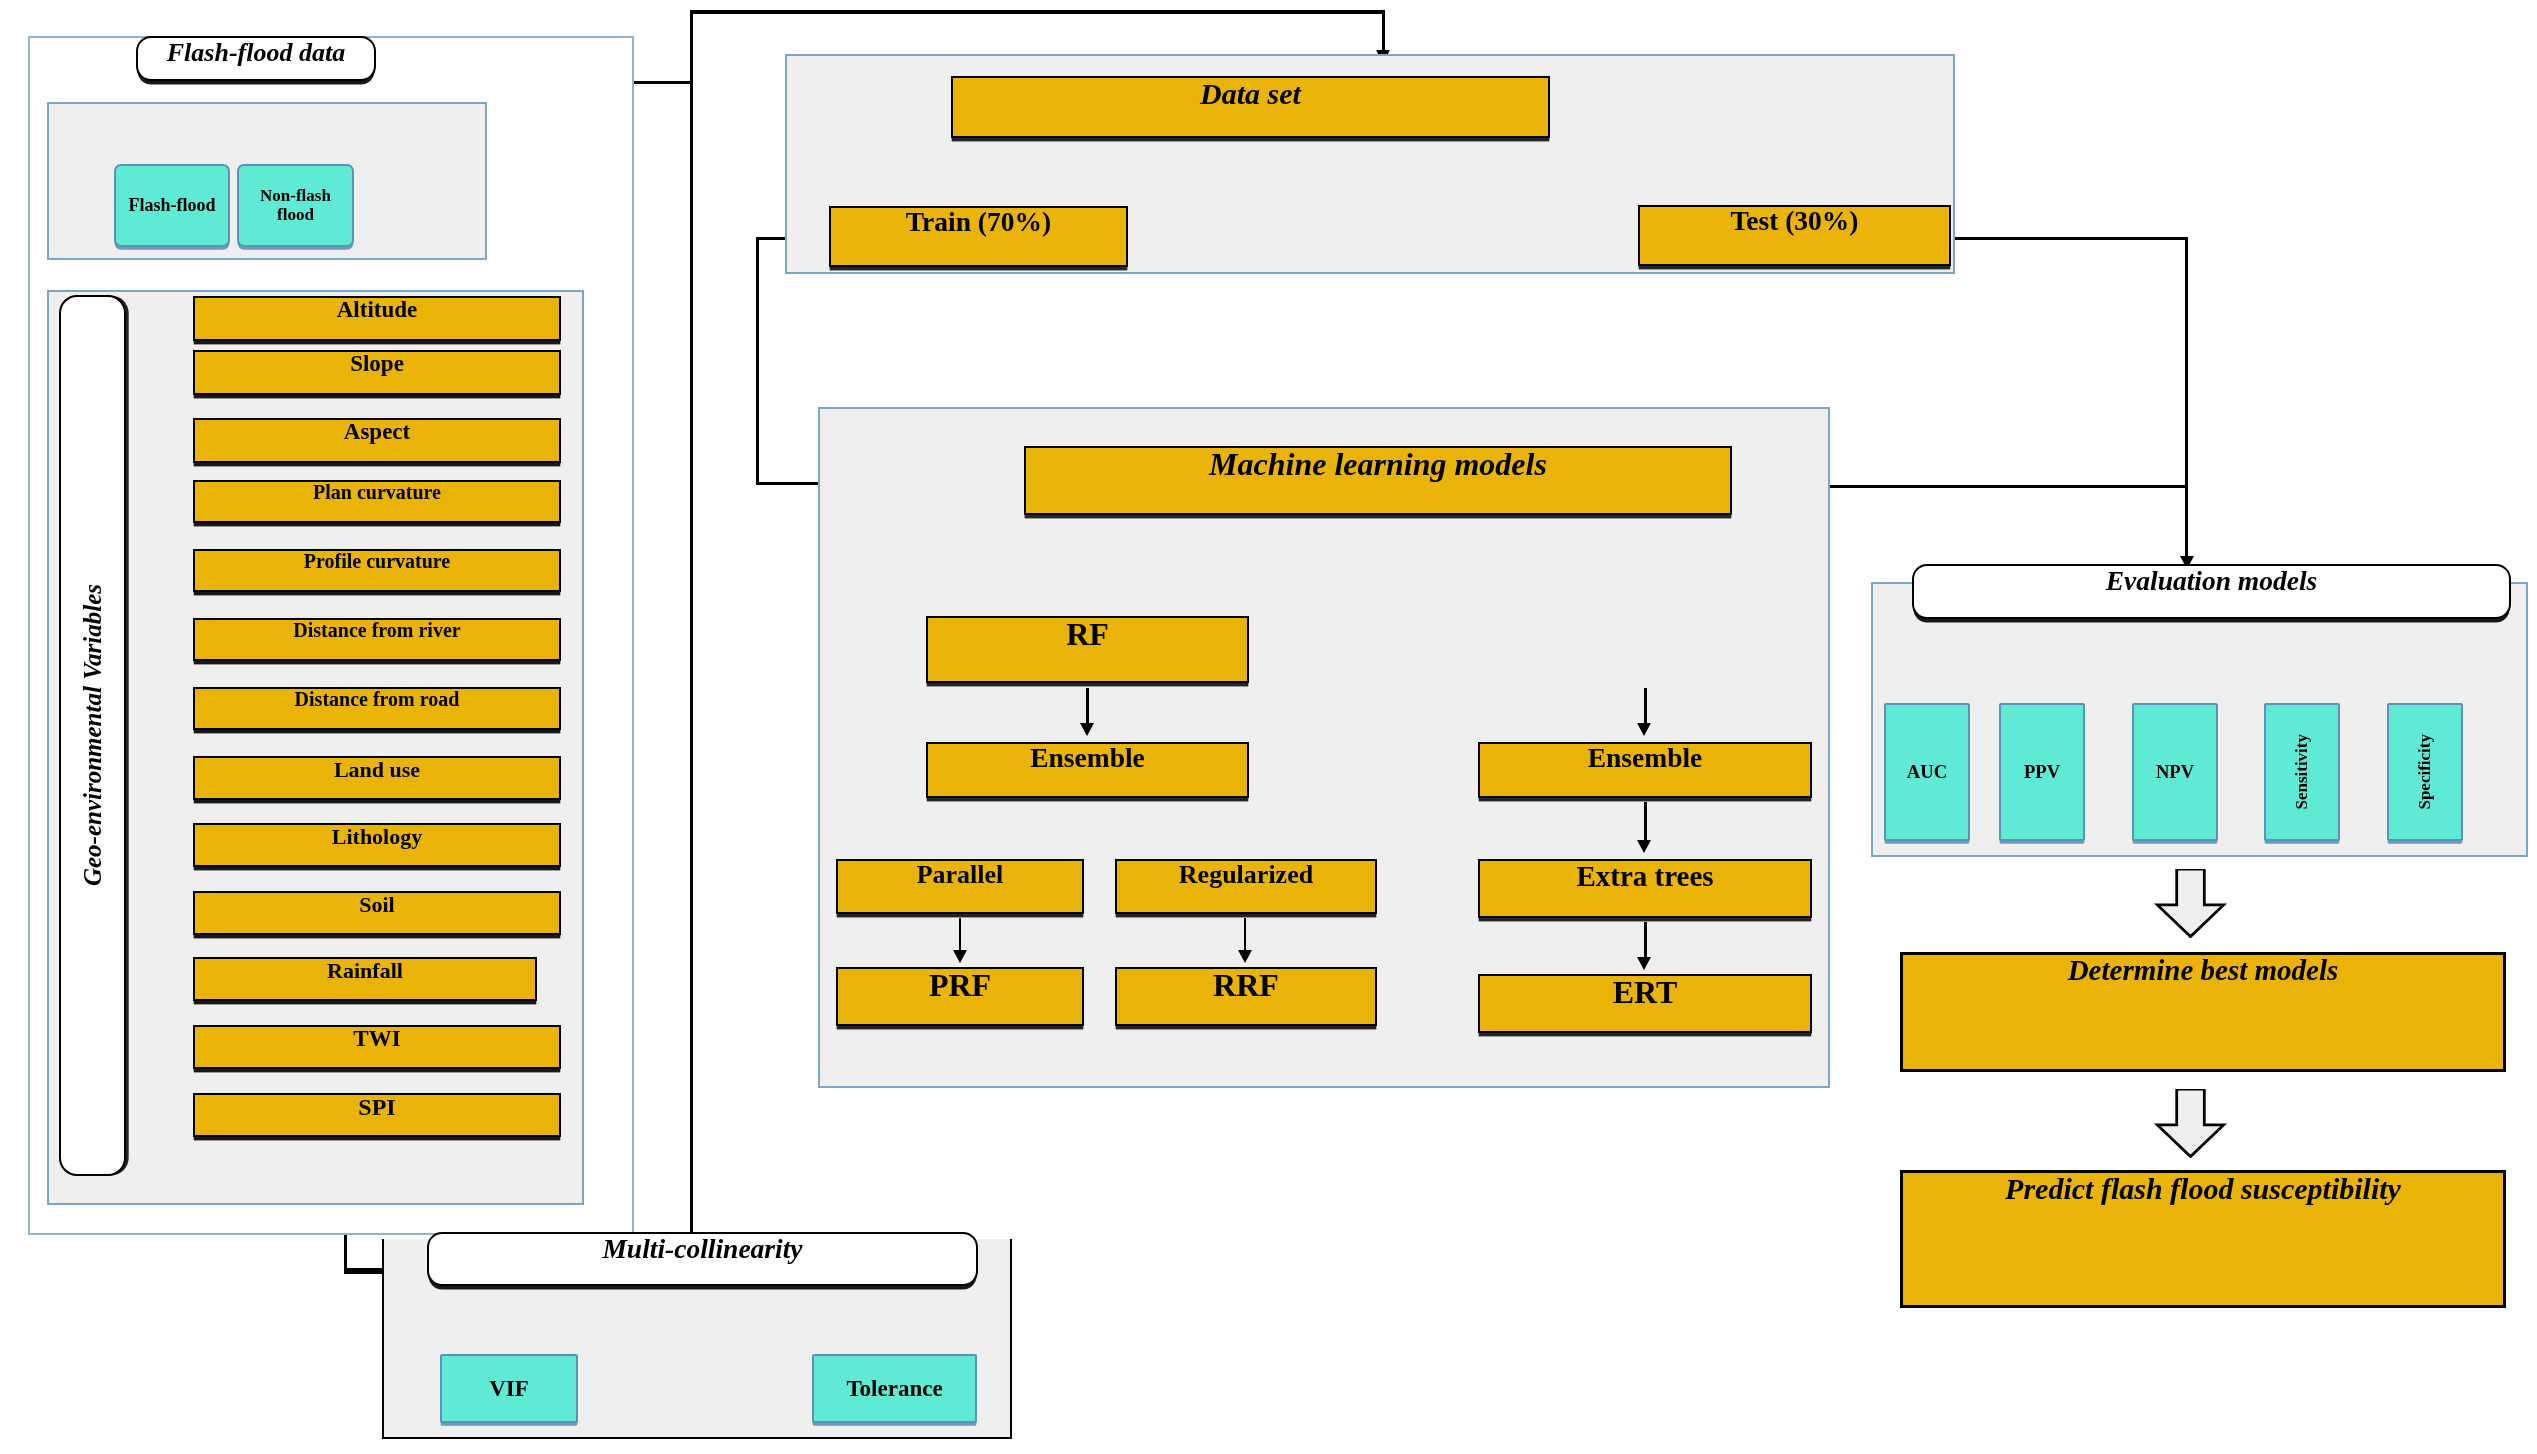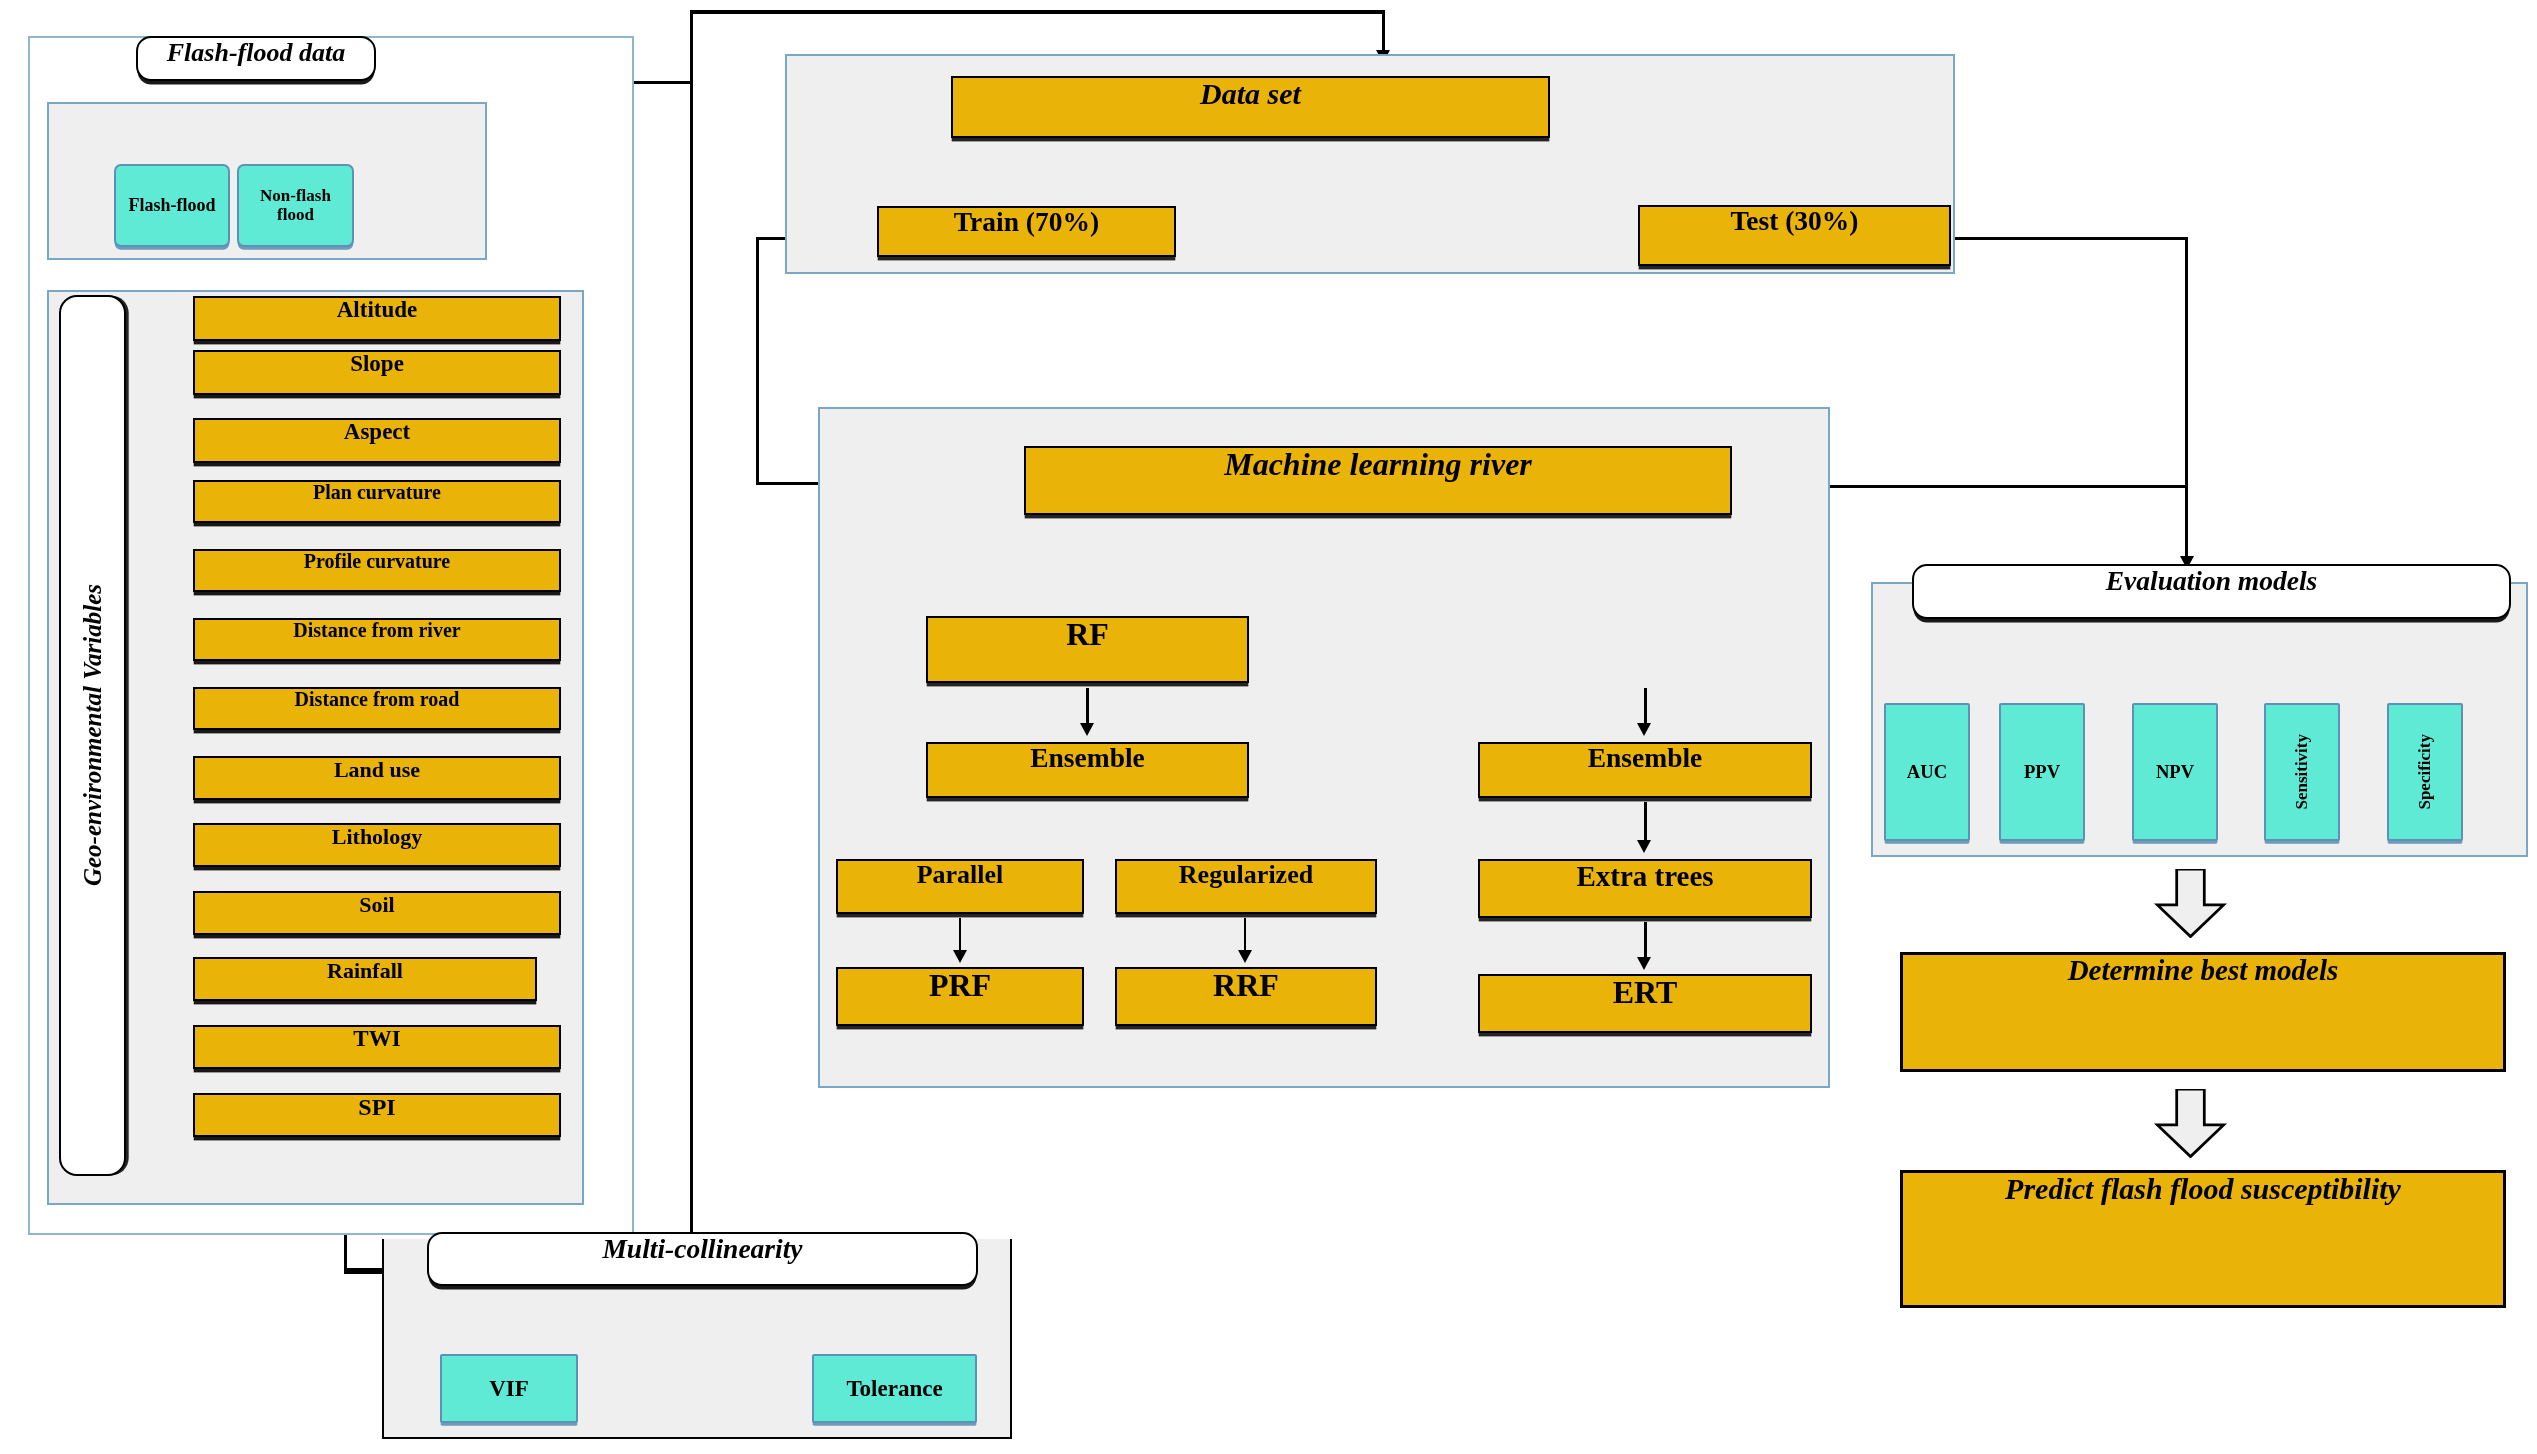--- a/index.html
+++ b/index.html
@@ -209,32 +209,32 @@
   <div class="abs bnode sq" style="left:812px;top:1354px;width:165px;height:69px;font-size:23px;">
     <span>Tolerance</span>
   </div>
 
   <div class="abs panel" style="left:785px;top:54px;width:1170px;height:220px;"></div>
 
   <div class="abs node" style="left:951px;top:76px;width:599px;height:62px;font-size:30px;font-style:italic;border-width:2.8px;">
     <span>Data set</span>
   </div>
 
-  <div class="abs node" style="left:829px;top:206px;width:299px;height:51px;font-size:27.5px;border-width:2.8px;margin-left:48px;">
+  <div class="abs node" style="left:829px;top:206px;width:299px;height:61px;font-size:27.5px;border-width:2.8px;">
     <span>Train (70%)</span>
   </div>
 
   <div class="abs node" style="left:1638px;top:205px;width:313px;height:61px;font-size:27.5px;border-width:2.8px;">
     <span>Test (30%)</span>
   </div>
 
   <div class="abs panel" style="left:818px;top:407px;width:1012px;height:681px;"></div>
 
   <div class="abs node" style="left:1024px;top:446px;width:708px;height:69px;font-size:32px;font-style:italic;border-width:2.8px;">
-    <span>Machine learning river</span>
+    <span>Machine learning models</span>
   </div>
 
   <div class="abs node" style="left:926px;top:616px;width:323px;height:67px;font-size:32px;border-width:2.8px;">
     <span>RF</span>
   </div>
   <div class="ln vl abs" style="left:1086px;top:688px;width:2.8px;height:41px;"></div>
   <div class="arr-d" style="left:1080px;top:723px;"></div>
 
   <div class="abs node" style="left:926px;top:742px;width:323px;height:56px;font-size:27.5px;border-width:2.8px;">
     <span>Ensemble</span>

